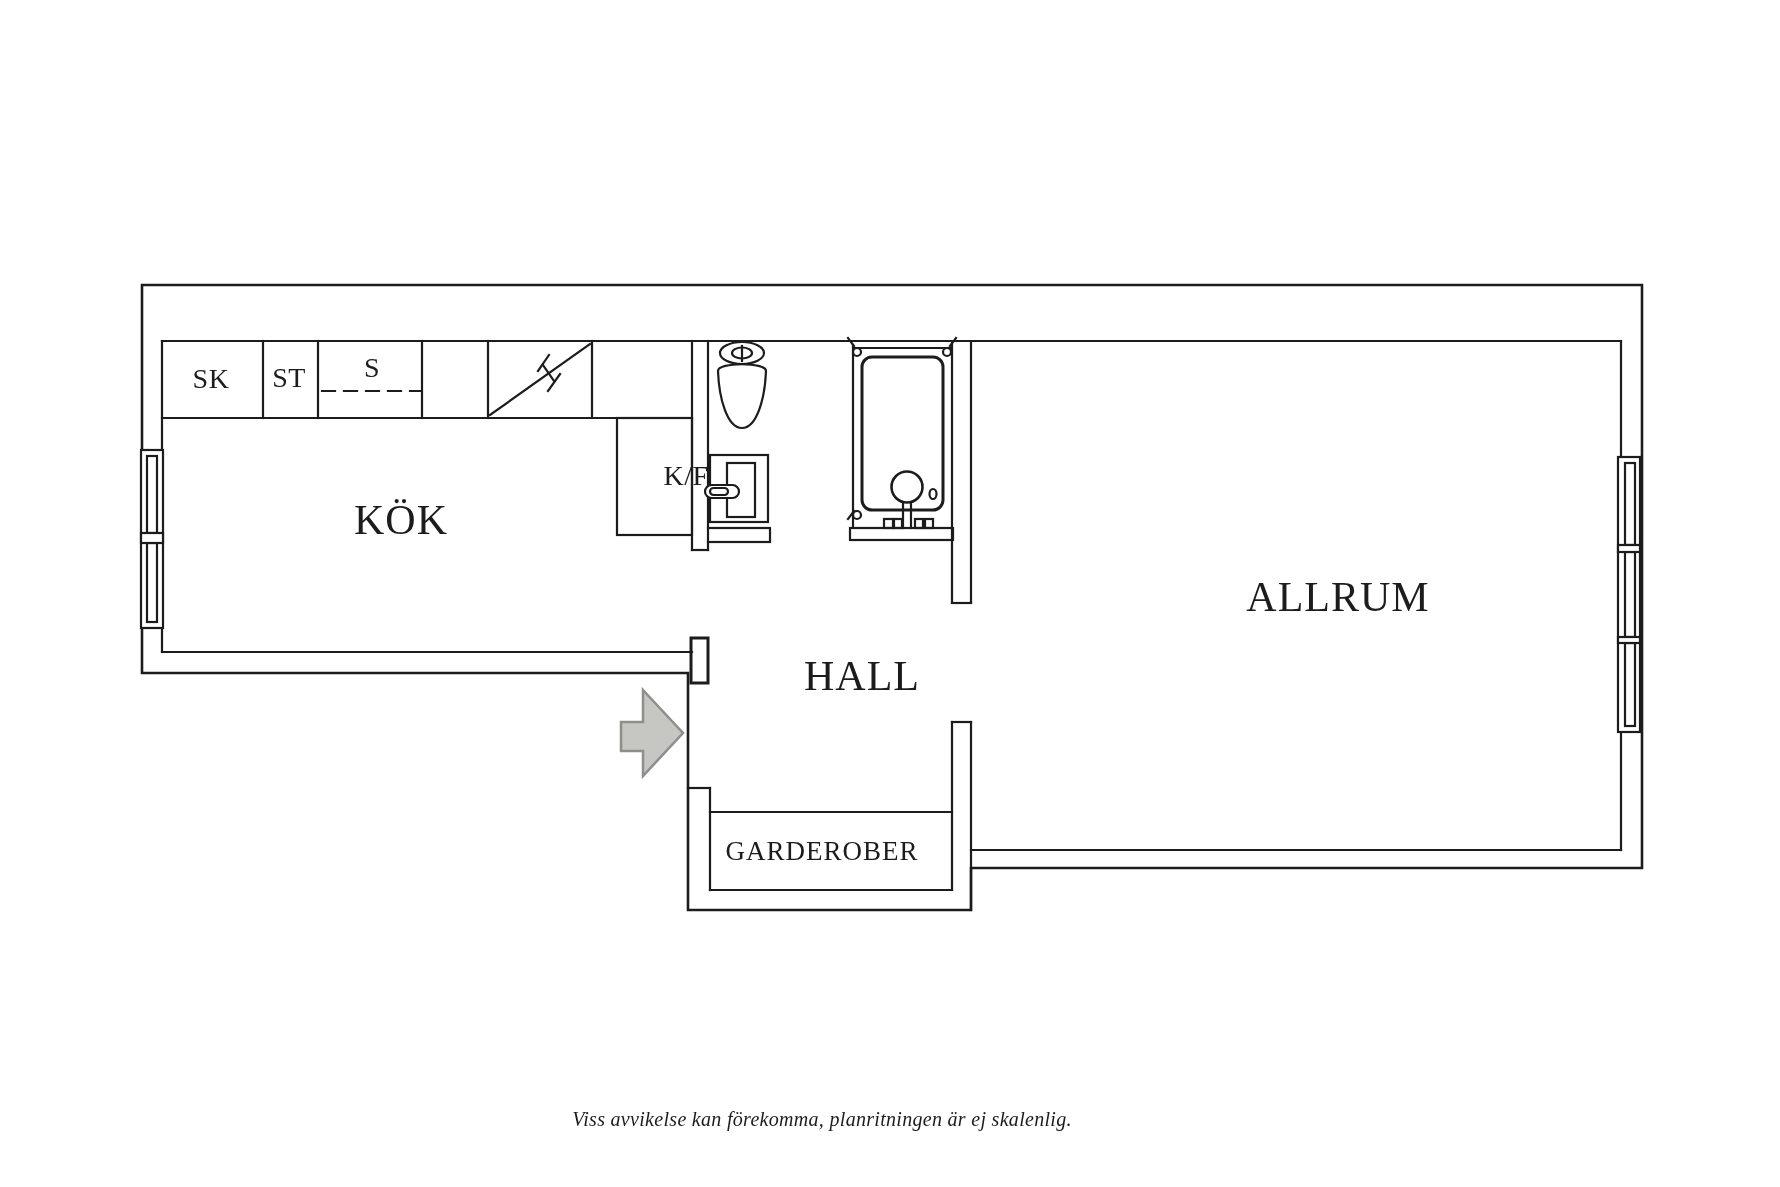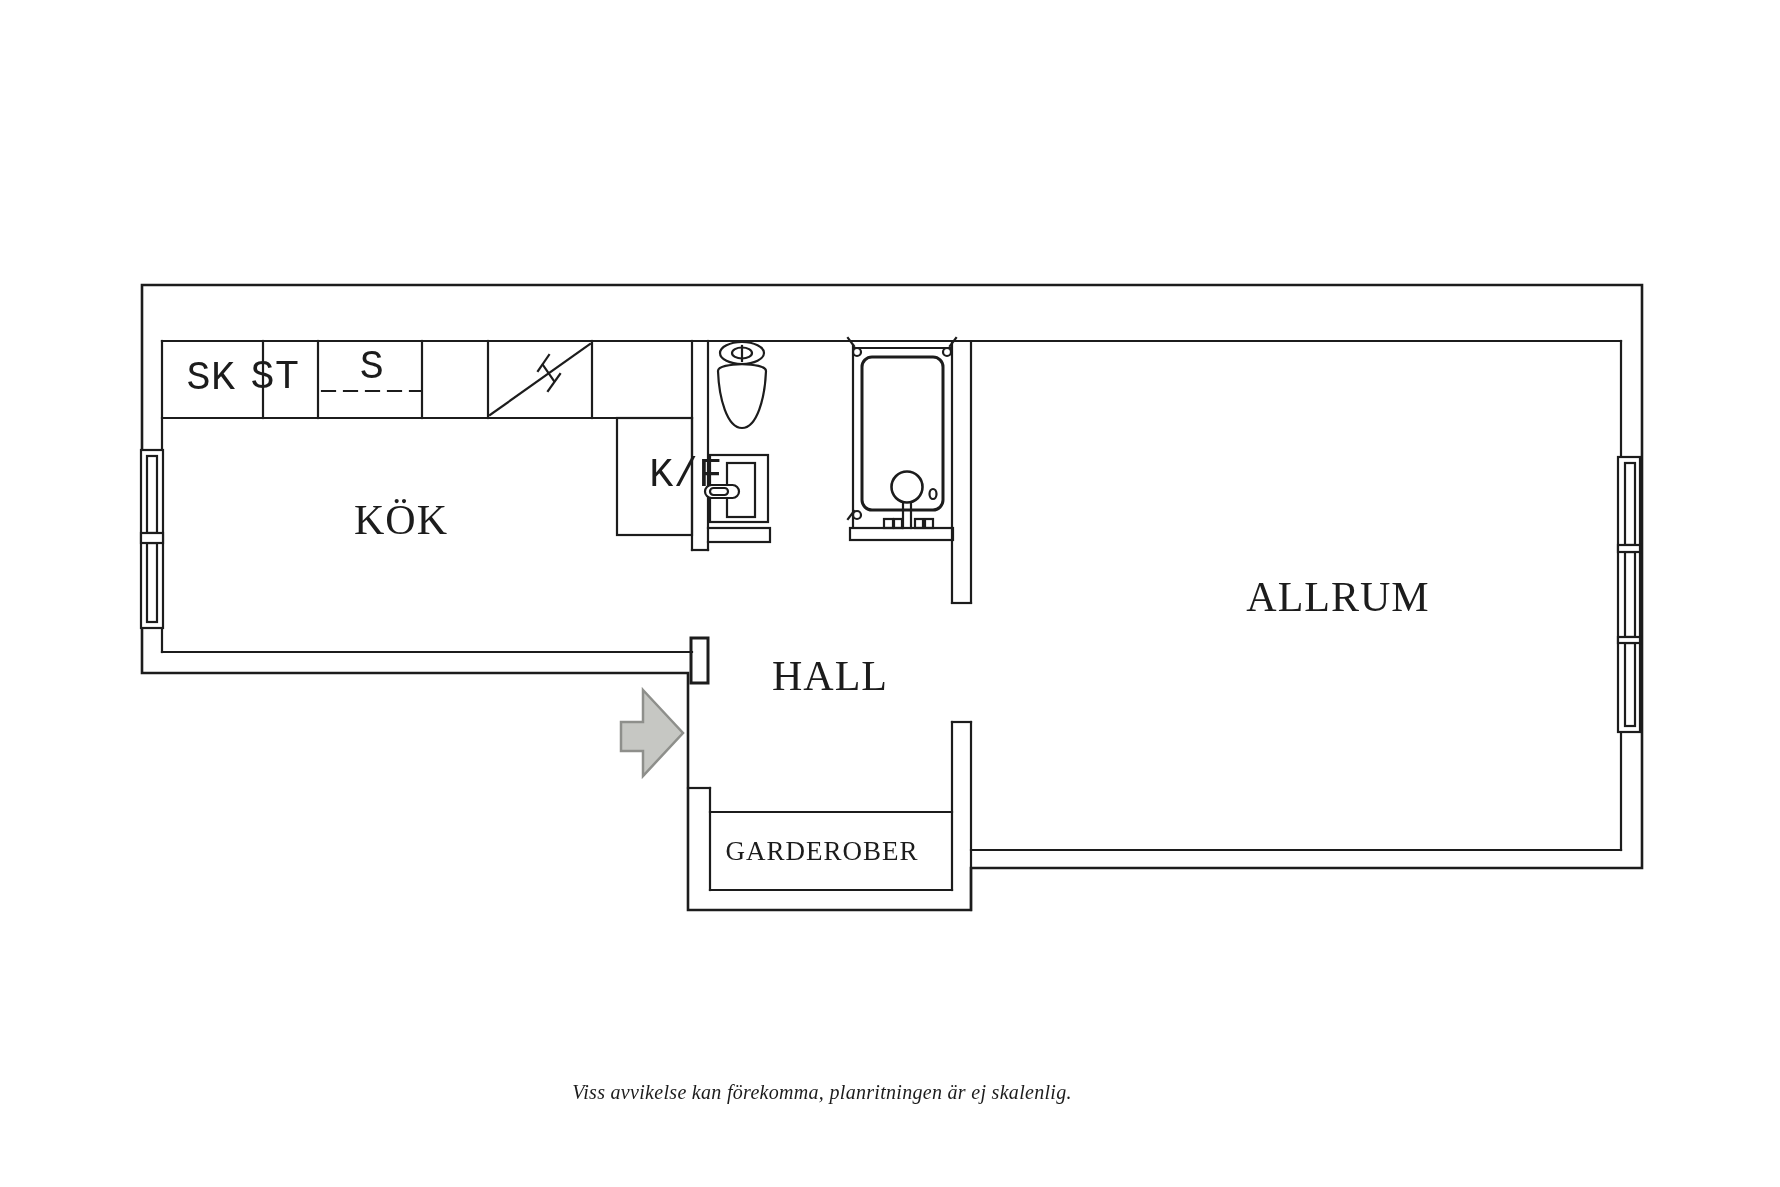--- a/index.html
+++ b/index.html
@@ -2,24 +2,24 @@
 <html><head>
 <meta charset="utf-8">
 <style>
   html,body{margin:0;padding:0;background:#ffffff;}
   body{width:1780px;height:1187px;position:relative;overflow:hidden;
        font-family:"Liberation Serif","DejaVu Serif",serif;}
   .plan{position:absolute;left:0;top:0;width:1780px;height:1187px;}
   .plan svg{position:absolute;left:0;top:0;}
   .lbl{position:absolute;transform:translate(-50%,-50%);color:#1c1c1c;
        line-height:1;white-space:nowrap;letter-spacing:0.5px;}
-  .lbl.cab{font-size:40px;font-family:Liberation Mono, monospace;}
+  .lbl.cab{font-size:28px;}
   .lbl.room{font-size:42px;letter-spacing:1px;}
   .lbl.small{font-size:27px;letter-spacing:1px;}
-  .lbl.caption{font-size:20px;font-style:italic;letter-spacing:0.3px;}
+  .lbl.caption{font-size:20px;font-style:italic;letter-spacing:0.3px;margin-top:27px;}
 </style>
 </head>
 <body>
 
 <div class="plan">
 
   <svg width="1780" height="1187" viewBox="0 0 1780 1187">
     <g fill="none" stroke="#1c1c1c" stroke-width="2.2" stroke-linecap="square">
 
       <path stroke-width="2.6" d="M142,285 H1642 V868 H971 V910 H688 V673 H142 Z"></path>
@@ -141,23 +141,23 @@
         <line x1="903" y1="500" x2="903" y2="528"></line>
         <line x1="911" y1="500" x2="911" y2="528"></line>
         <circle cx="907" cy="487" r="15.5" fill="#ffffff" stroke-width="2.6"></circle>
       </g>
 
       <polygon points="643,690 683,733 643,776 643,751 621,751 621,722 643,722" fill="#c6c7c3" stroke="#8e8f8b" stroke-width="2.5"></polygon>
     </g>
   </svg>
 
   <div class="lbl cab" style="left:211px;top:379px">SK</div>
-  <div class="lbl cab" style="left:275px;top:378px">ST</div>
+  <div class="lbl cab" style="left:289px;top:378px">ST</div>
   <div class="lbl cab" style="left:372px;top:368px">S</div>
   <div class="lbl cab" style="left:686px;top:476px">K/F</div>
 
   <div class="lbl room" style="left:401px;top:520px">KÖK</div>
-  <div class="lbl room" style="left:830px;top:676px">HALL</div>
+  <div class="lbl room" style="left:862px;top:676px">HALL</div>
   <div class="lbl room" style="left:1338px;top:597px">ALLRUM</div>
   <div class="lbl small" style="left:822px;top:851px">GARDEROBER</div>
 
   <div class="lbl caption" style="left:822px;top:1092px">Viss avvikelse kan förekomma, planritningen är ej skalenlig.</div>
 </div>
 
 </body></html>

